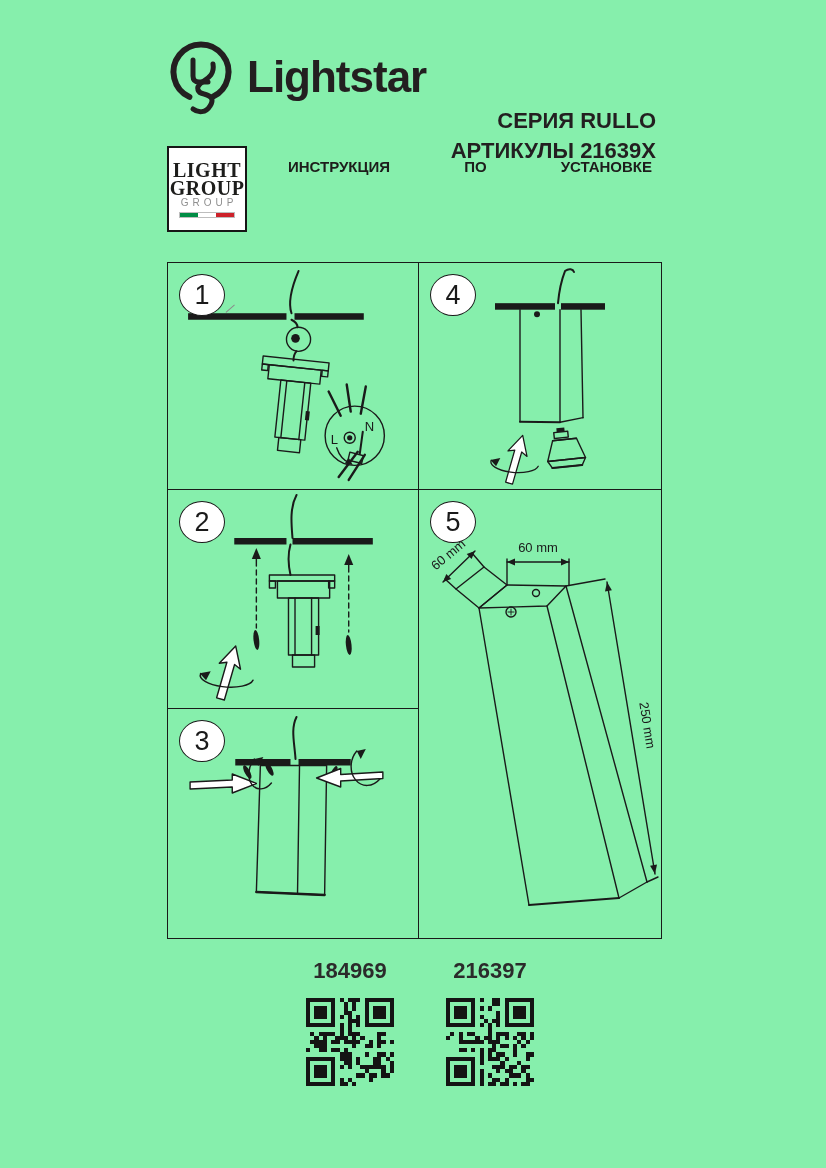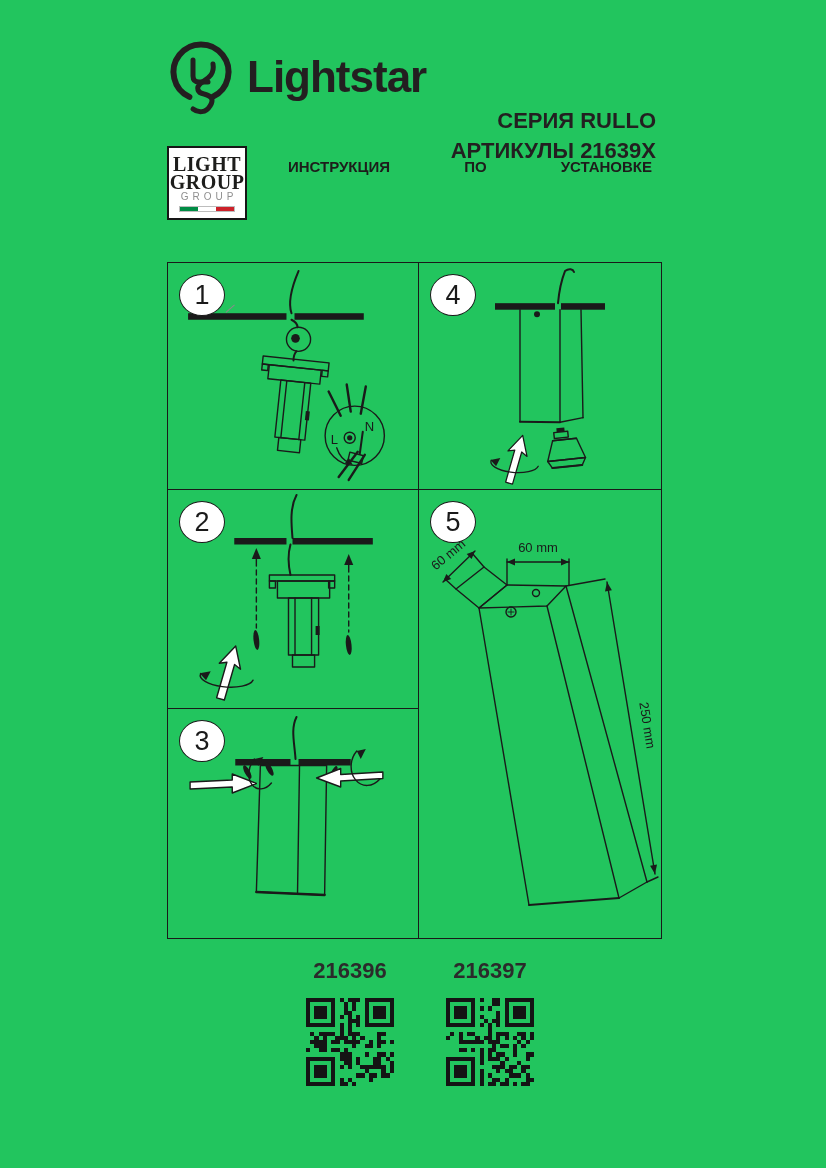--- a/index.html
+++ b/index.html
@@ -1,32 +1,32 @@
 <!DOCTYPE html>
 <html><head>
 <meta charset="utf-8">
 <style>
   html,body { margin:0; padding:0; background:#ffffff; }
   .page {
     position:relative; width:826px; height:1168px; margin:0 auto;
-    background:#22c55e; overflow:hidden;
+    background:#86efac; overflow:hidden;
     font-family:"Liberation Sans", sans-serif; color:#231f20;
   }
   
   .brand-logo-svg { position:absolute; left:162px; top:36px; width:78px; height:96px; }
   .brand-wordmark {
     position:absolute; left:247px; top:54px; font-size:44px; font-weight:700;
     letter-spacing:-1px; color:#231f20; line-height:46px;
   }
   .series-block { position:absolute; left:430px; top:60px; width:226px; text-align:right;margin-top:48px; }
   .series-line1 { font-size:22px; font-weight:700; line-height:26px; }
   .series-line2 { font-size:22px; font-weight:700; line-height:24px; margin-top:5px; }
 
   .group-logo {
-    position:absolute; left:167px; top:146px; width:80px; height:74px;
+    position:absolute; left:167px; top:146px; width:80px; height:86px;
     border:2.2px solid #161616; box-sizing:border-box; background:#fff;
     display:flex; flex-direction:column; align-items:center; justify-content:center;
   }
   .group-logo .gl-light, .group-logo .gl-star {
     font-family:"Liberation Serif", serif; font-weight:700; font-size:20px;
     line-height:18px; letter-spacing:0.5px; color:#1d1d1b;
   }
   .group-logo .gl-group {
     font-size:10px; letter-spacing:4px; color:#8f8f8f; 
     padding-left:4px;
@@ -297,21 +297,21 @@
             <line x1="188" y1="92" x2="236" y2="384"></line>
             <polygon class="f" points="188,92 186,101.4 192.9,100.3"></polygon>
             <polygon class="f" points="236,384 231.1,375.7 238,374.6"></polygon>
             <text transform="translate(224,236) rotate(81)" text-anchor="middle">250 mm</text>
           </g>
         </svg>
       </div>
     </div>
   </div>
 
-  <div class="code-label" style="left:290px">216396</div>
+  <div class="code-label" style="left:290px">184969</div>
   <div class="code-label" style="left:430px">216397</div>
   <div class="qr" style="left:306px"><svg viewBox="0 0 84 84" width="100%" height="100%" shape-rendering="crispEdges">
         <g fill="#141414">
           <rect x="0" y="0" width="4" height="4"></rect>
           <rect x="4" y="0" width="4" height="4"></rect>
           <rect x="8" y="0" width="4" height="4"></rect>
           <rect x="12" y="0" width="4" height="4"></rect>
           <rect x="16" y="0" width="4" height="4"></rect>
           <rect x="20" y="0" width="4" height="4"></rect>
           <rect x="24" y="0" width="4" height="4"></rect>

